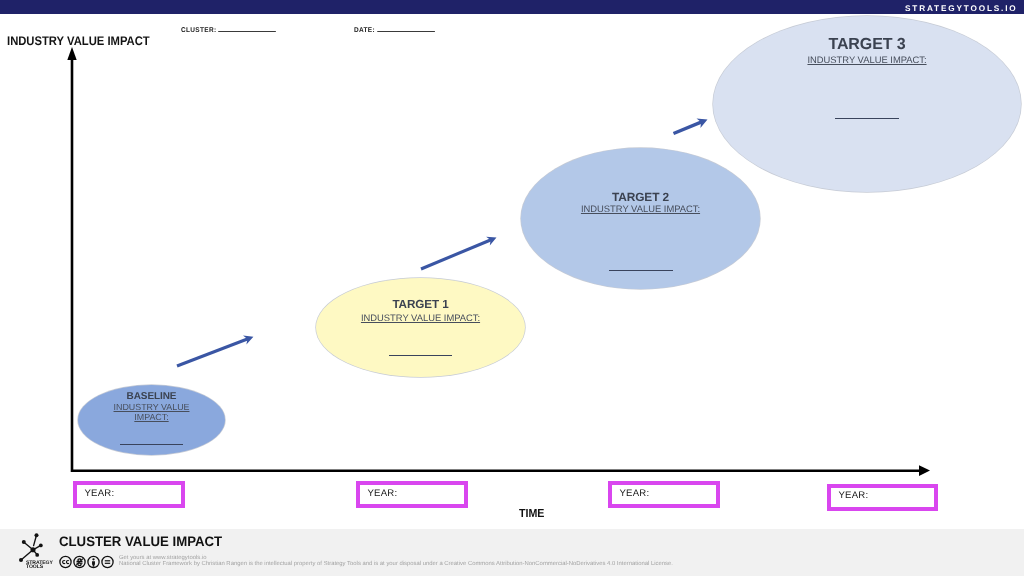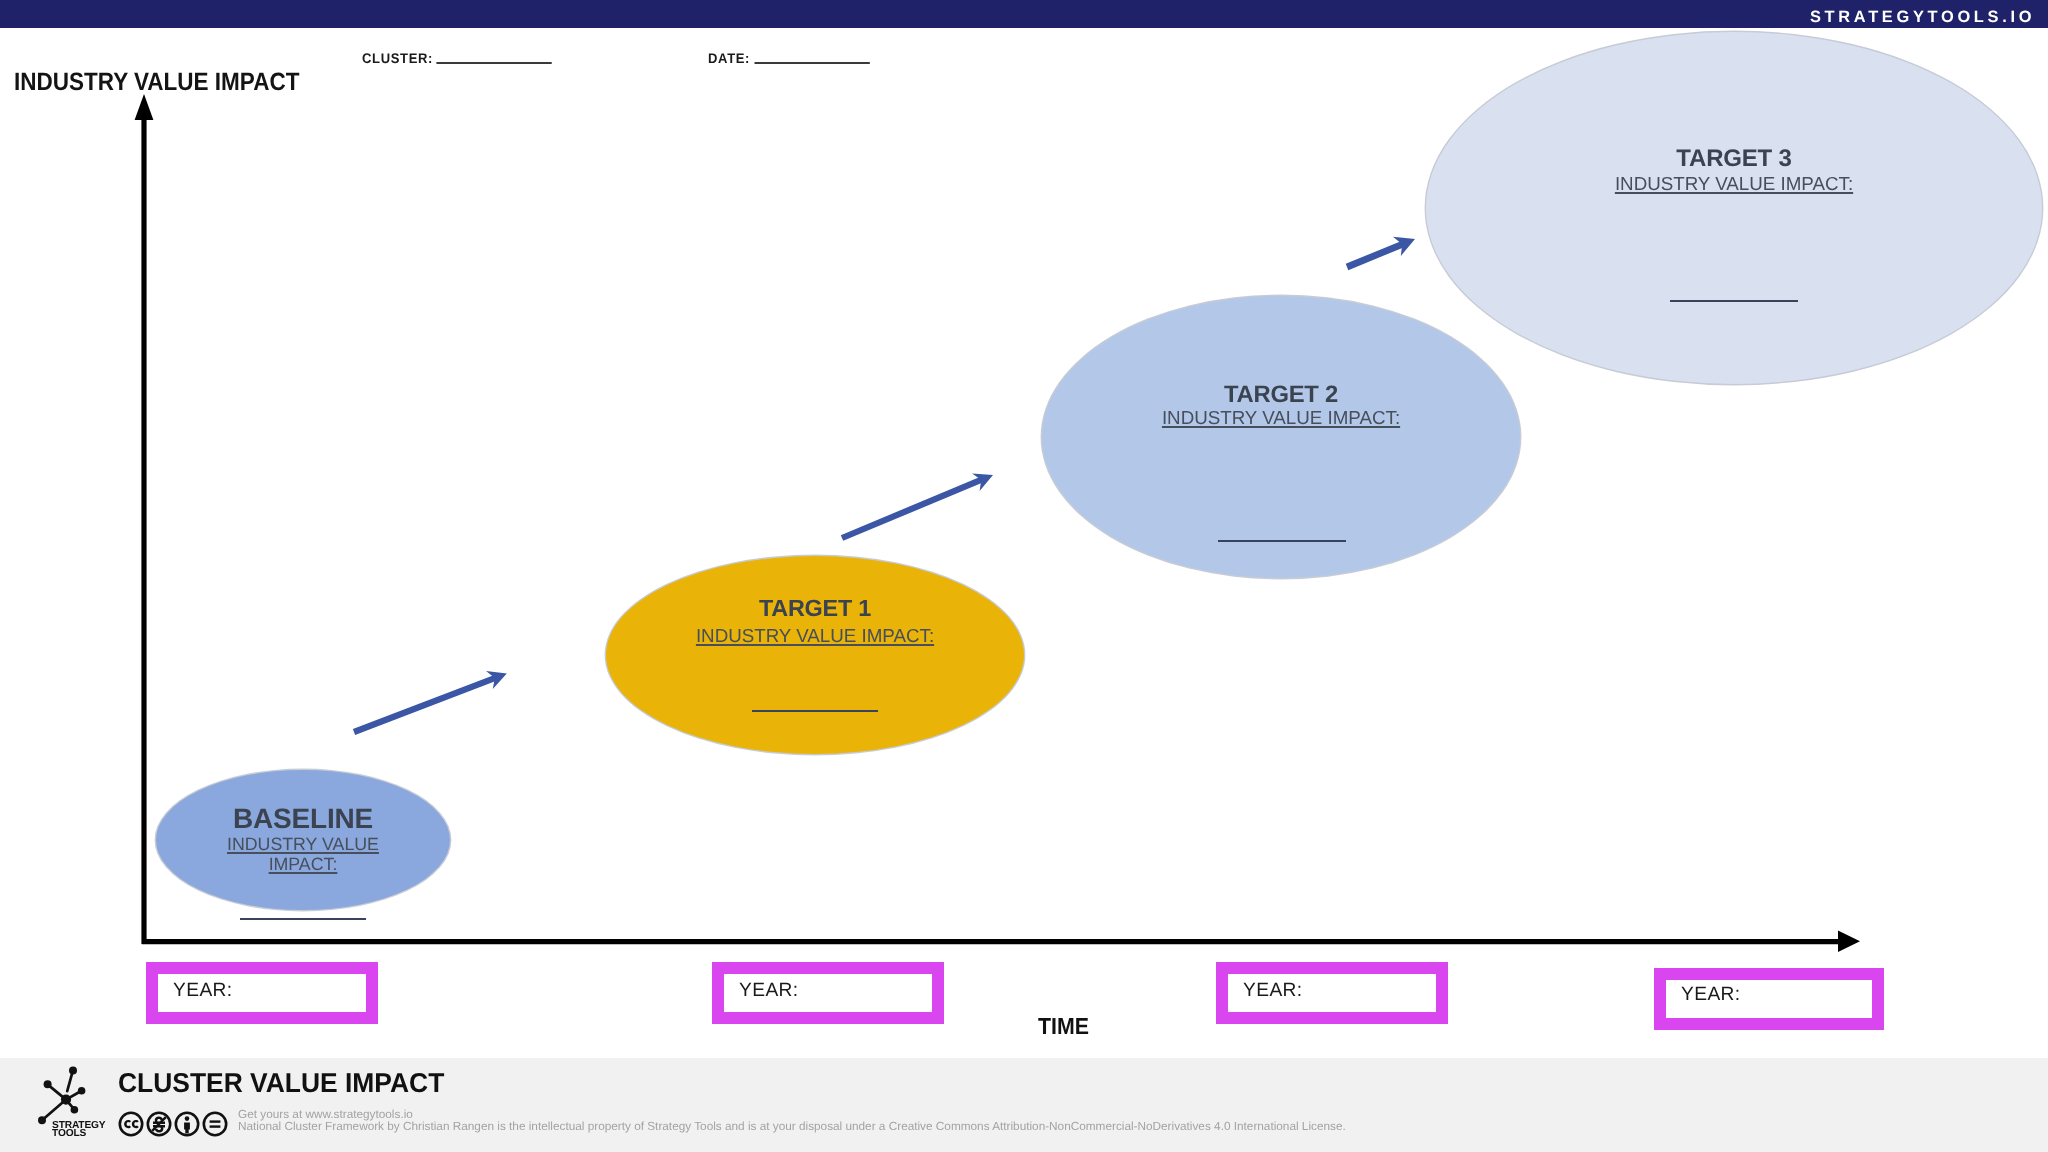--- a/index.html
+++ b/index.html
@@ -26,26 +26,26 @@
   
   .axes{position:absolute;left:0;top:0;z-index:5;}
 
   
   .ell{position:absolute;border-radius:50%;text-align:center;z-index:8;box-shadow:0 0 0 0.7px rgba(120,132,155,0.42);}
   .ell .t1{font-weight:bold;color:#3b4250;}
   .ell .t2{color:#474e5c;text-decoration:underline;}
   .ell .blank{border-bottom:1px solid #39435c;height:1px;margin:0 auto;}
 
   .ell-baseline{left:78px;top:385px;width:147px;height:70px;background:#8aa8dd;}
-  .ell-t1{left:303px;top:278px;width:209px;height:99px;background:#eab308;}
+  .ell-t1{left:316px;top:278px;width:209px;height:99px;background:#fef9c3;}
   .ell-t2{left:521px;top:148px;width:239px;height:141px;background:#b3c8e8;}
   .ell-t3{left:713px;top:16px;width:308px;height:176px;background:#d9e1f1;}
 
   
-  .yearbox{position:absolute;border:6px solid #d946ef;background:#fff;height:19px;z-index:10;}
+  .yearbox{position:absolute;border:4px solid #d946ef;background:#fff;height:19px;z-index:10;}
   .yearbox span{position:absolute;left:7.5px;top:2.8px;font-size:9.6px;color:#1a1a1a;letter-spacing:0.2px;}
 
   .time-label{position:absolute;font-size:11.6px;font-weight:bold;color:#111;letter-spacing:0px;transform:scaleX(0.92);transform-origin:left top;white-space:nowrap;}
 
   
   .footer{position:absolute;left:0;top:529px;width:1024px;height:47px;background:#f1f1f1;z-index:20;}
   .foot-title{position:absolute;left:59px;top:534px;font-size:13.7px;font-weight:bold;color:#111;
               letter-spacing:0px;z-index:21;white-space:nowrap;transform:scaleX(0.965);transform-origin:left top;}
   .foot-line1{position:absolute;left:119px;top:554.5px;font-size:5.9px;color:#a3a3a3;z-index:21;white-space:nowrap;}
   .foot-line2{position:absolute;left:119px;top:560.5px;font-size:5.9px;color:#a3a3a3;z-index:21;white-space:nowrap;}
@@ -74,36 +74,36 @@
       <path d="M72 472 L72 57" stroke="#000" stroke-width="2.6" fill="none"></path>
       <path d="M72 47 L67.3 60 L76.7 60 Z" fill="#000"></path>
     </g>
     <g>
       <path d="M71 470.8 L921 470.8" stroke="#000" stroke-width="2.6" fill="none"></path>
       <path d="M930 470.6 L919 465.2 L919 476 Z" fill="#000"></path>
     </g>
   </svg>
 
   <div class="ell ell-baseline">
-    <div class="t1" style="font-size:14px;margin-top:16px;letter-spacing:-0.1px;">BASELINE</div>
+    <div class="t1" style="font-size:10px;margin-top:6px;letter-spacing:-0.1px;">BASELINE</div>
     <div class="t2" style="font-size:8.9px;line-height:10.2px;padding:0 22px;">INDUSTRY VALUE IMPACT:</div>
     <div class="blank" style="width:63px;margin-top:21px;"></div>
   </div>
   <div class="ell ell-t1">
     <div class="t1" style="font-size:11.7px;margin-top:20.3px;letter-spacing:-0.1px;">TARGET 1</div>
     <div class="t2" style="font-size:9.4px;line-height:13px;">INDUSTRY VALUE IMPACT:</div>
     <div class="blank" style="width:63px;margin-top:30px;"></div>
   </div>
   <div class="ell ell-t2">
     <div class="t1" style="font-size:11.9px;margin-top:42px;letter-spacing:-0.1px;">TARGET 2</div>
     <div class="t2" style="font-size:9.4px;line-height:10px;">INDUSTRY VALUE IMPACT:</div>
     <div class="blank" style="width:64px;margin-top:55px;"></div>
   </div>
   <div class="ell ell-t3">
-    <div class="t1" style="font-size:12px;margin-top:56px;letter-spacing:-0.1px;">TARGET 3</div>
+    <div class="t1" style="font-size:16px;margin-top:20px;letter-spacing:-0.1px;">TARGET 3</div>
     <div class="t2" style="font-size:9.4px;line-height:12px;">INDUSTRY VALUE IMPACT:</div>
     <div class="blank" style="width:64px;margin-top:51px;"></div>
   </div>
 
   <svg class="arrows" style="position:absolute;left:0;top:0;z-index:12;" width="1024" height="576">
     <g fill="#3a56a4">
       <path d="M177.0 366.0 L248.0 338.8" stroke="#3a56a4" stroke-width="3.1" fill="none"></path>
       <path d="M253.4 336.7 L246.4 344.5 L247.4 339.0 L243.0 335.5 Z"></path>
     </g>
     <g fill="#3a56a4">

